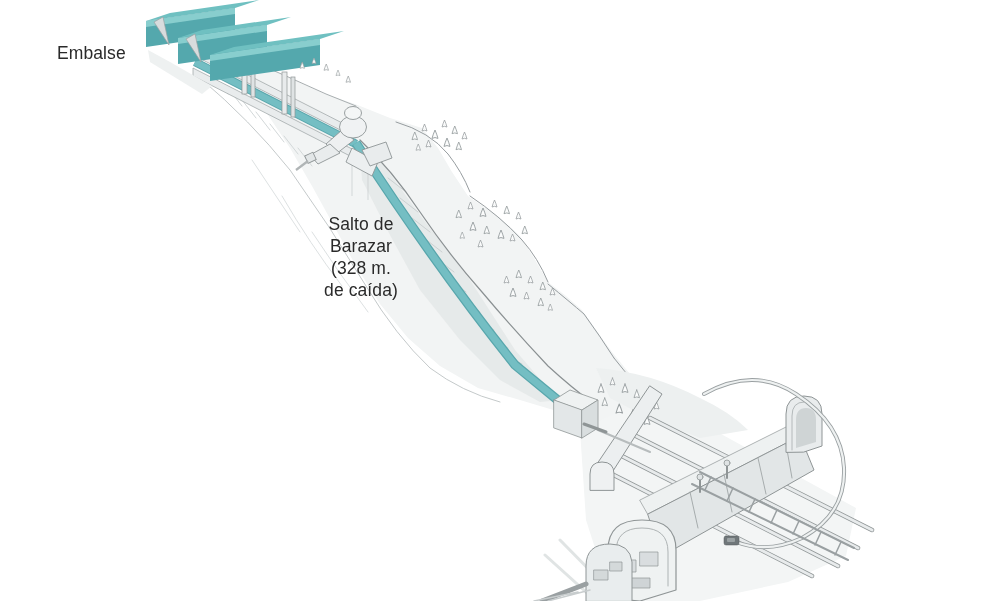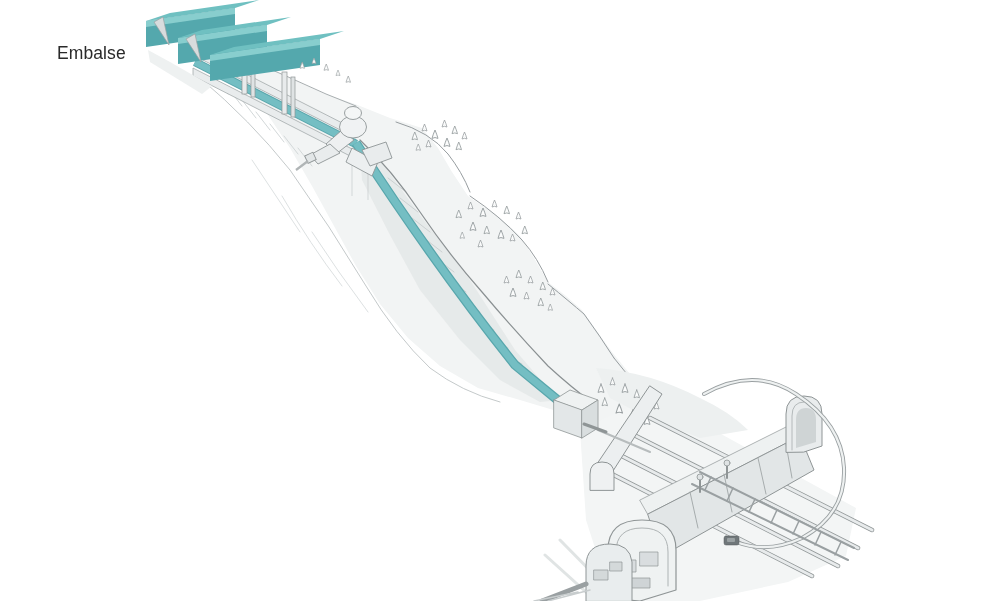--- a/index.html
+++ b/index.html
@@ -226,13 +226,17 @@
     </g>
 
     <g>
       <rect x="724" y="536" width="15" height="9" rx="2" fill="#70777a" stroke="#555a5c" stroke-width="0.5"></rect>
       <rect x="727" y="538" width="8" height="4" rx="1" fill="#9aa1a3"></rect>
     </g>
   </g>
 </svg>
 
   <div class="label label-embalse">Embalse</div>
+  <div class="label label-drop">Salto de
+Barazar
+(328 m.
+de caída)</div>
 </div>
 
 </body></html>

